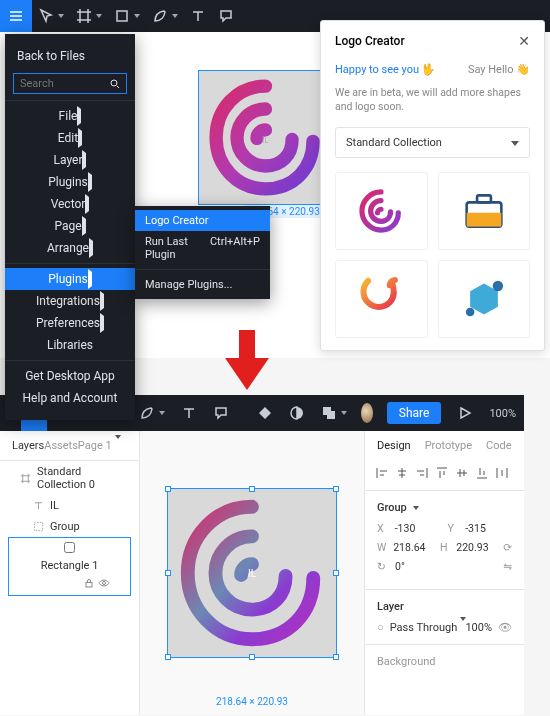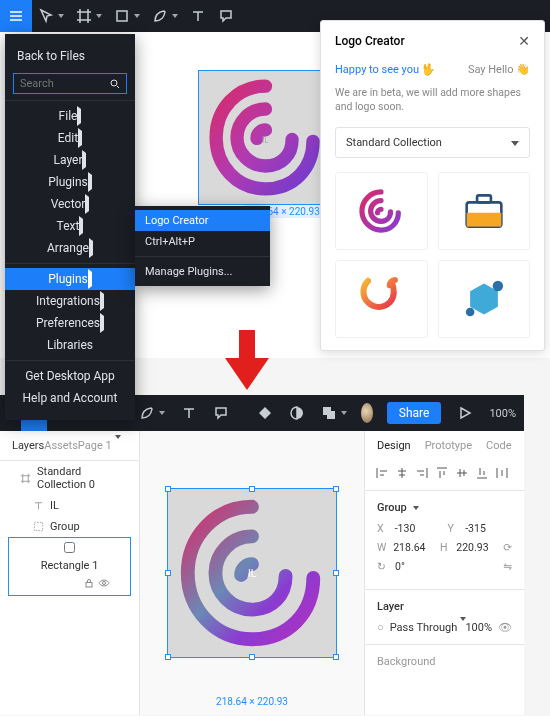--- a/index.html
+++ b/index.html
@@ -185,21 +185,21 @@
       </div>
     <div class="row">
         <span>Plugins</span>
         <span class="arr"></span>
       </div>
     <div class="row">
         <span>Vector</span>
         <span class="arr"></span>
       </div>
     <div class="row">
-        <span>Text</span>
+        <span>Page</span>
         <span class="arr"></span>
       </div>
     <div class="row">
         <span>Arrange</span>
         <span class="arr"></span>
       </div>
     <div class="sep"></div>
     <div class="row sel">
         <span>Plugins</span>
         <span class="arr"></span>
@@ -222,20 +222,21 @@
     <div class="row">
         <span>Help and Account</span>
       </div>
   </div>
 
   <div class="submenu">
     <div class="row sel">
         <span>Logo Creator</span>
       </div>
     <div class="row">
+        <span>Run Last Plugin</span>
         <span>Ctrl+Alt+P</span>
       </div>
     <div class="sep"></div>
     <div class="row">
         <span>Manage Plugins...</span>
       </div>
   </div>
 
   <div class="plugin-panel">
     <div class="hbar">

